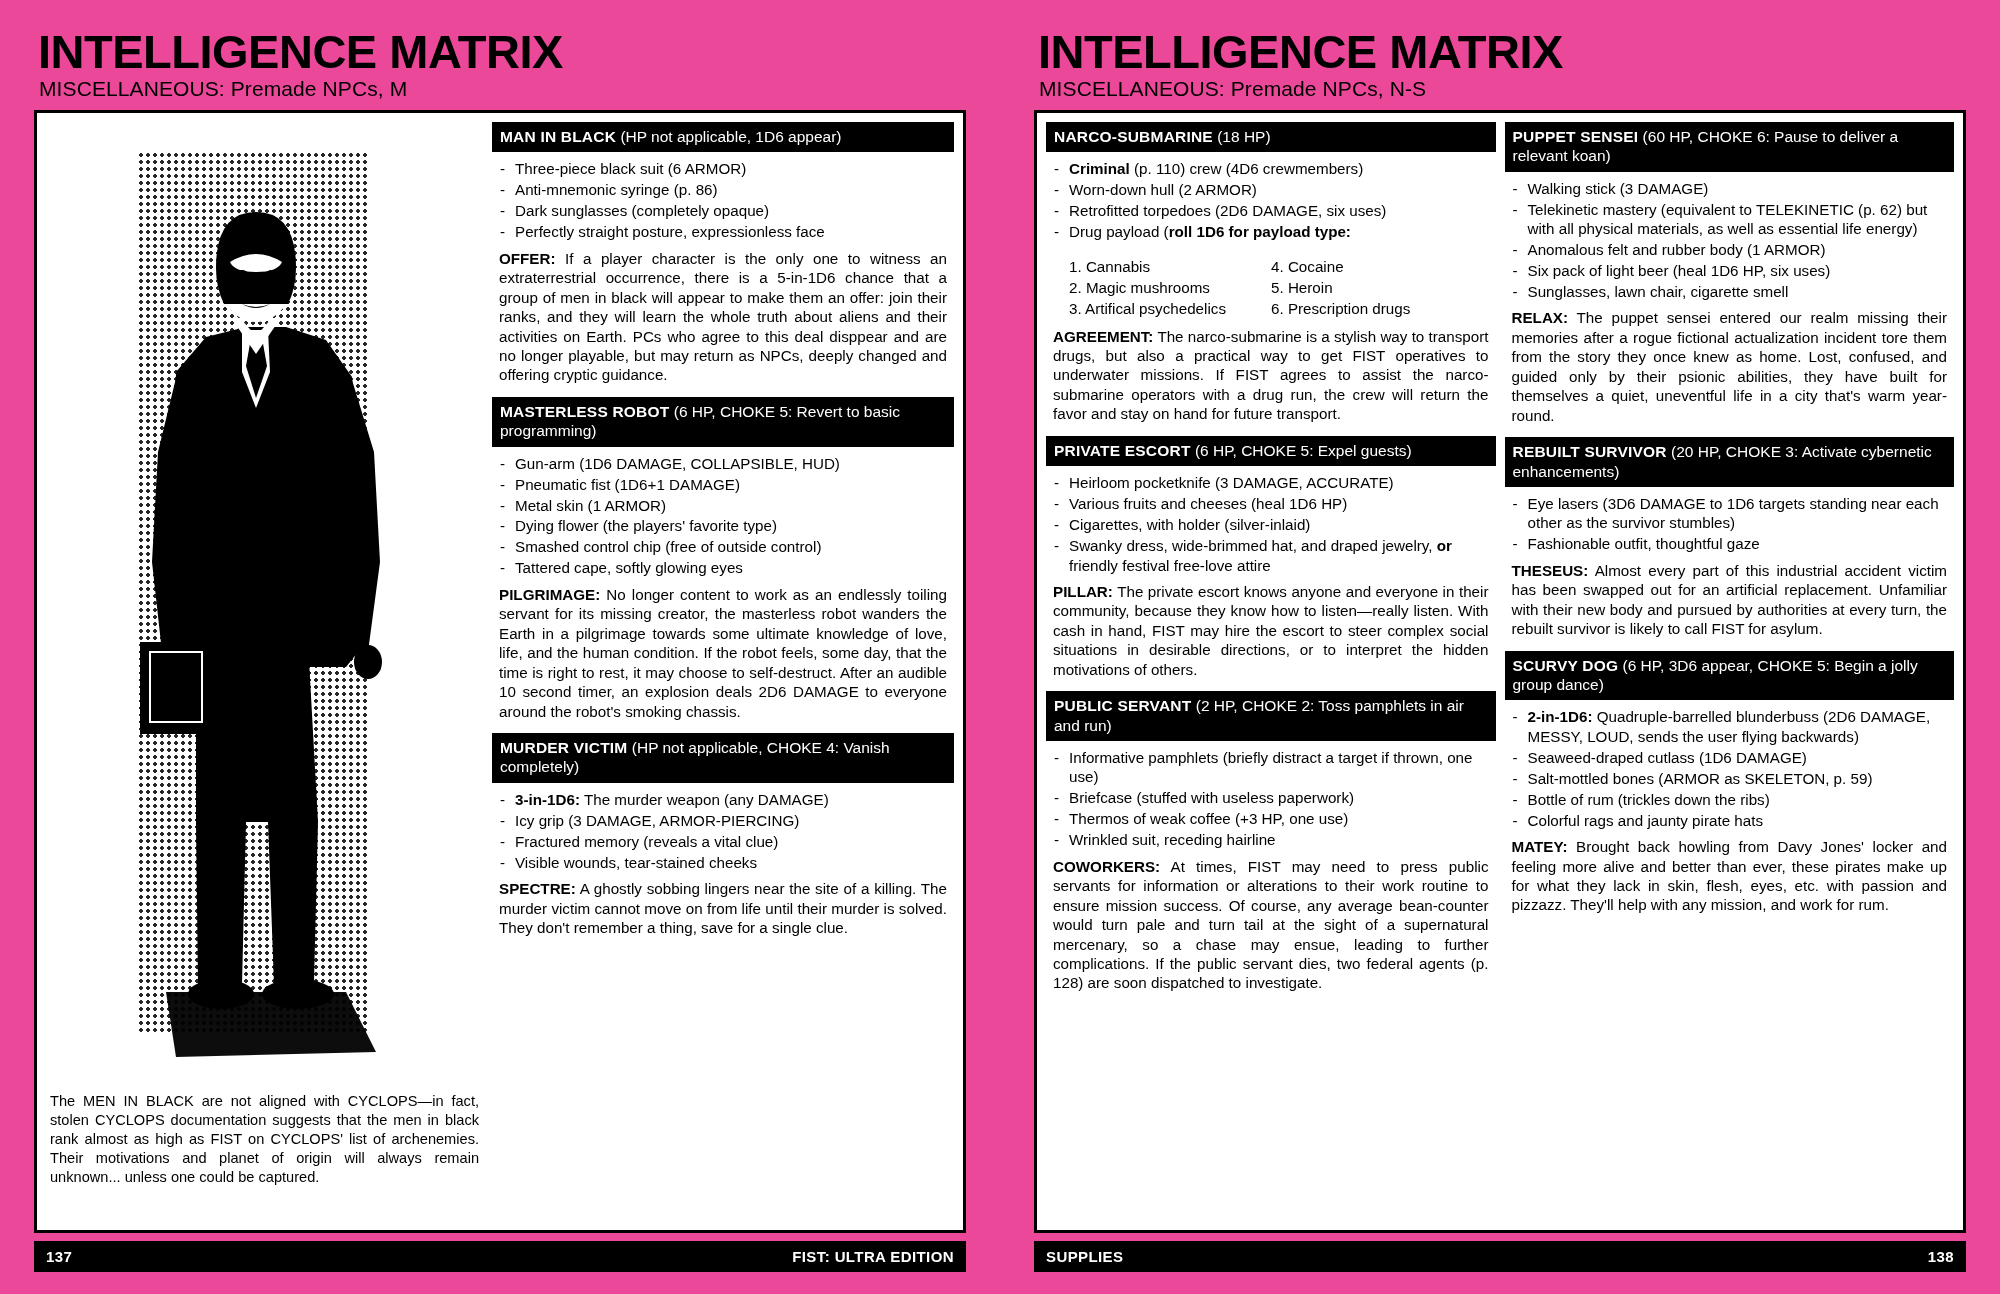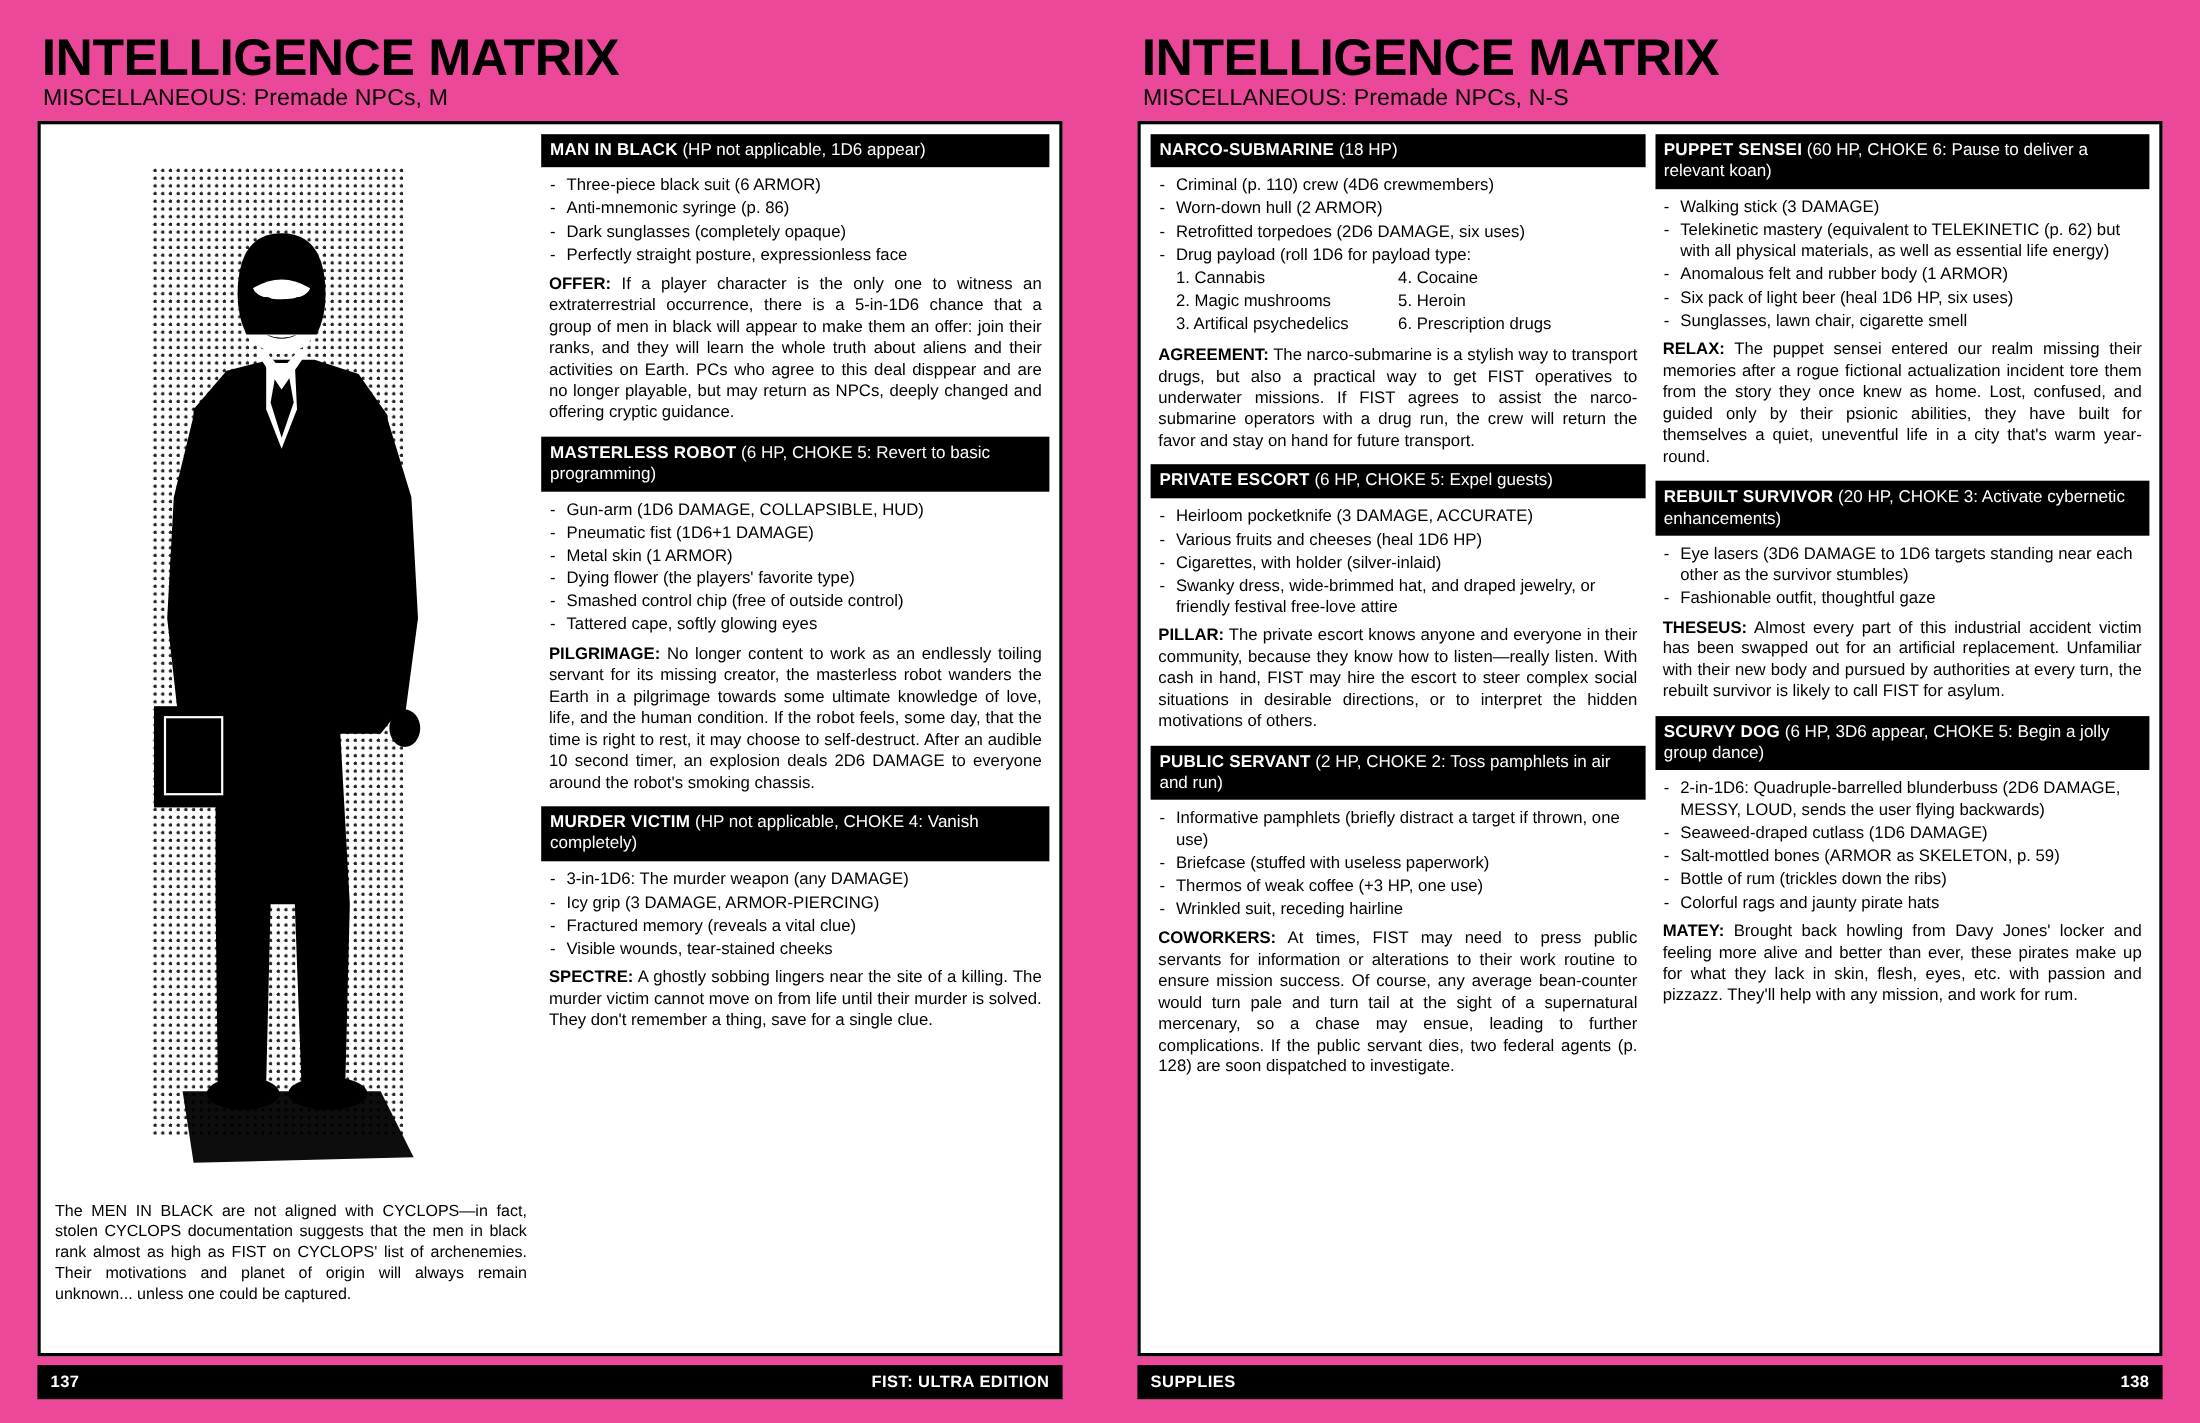--- a/index.html
+++ b/index.html
@@ -77,37 +77,37 @@
     padding-left: 19px;
     margin-bottom: 1.5px;
   }
   ul.bullets > li:before {
     content: "-";
     position: absolute;
     left: 4px; top: 0;
   }
   .sub-list {
     display: flex;
-    margin: 1px 0 1px 19px;
+    margin: 15px 0 1px 19px;
     gap: 12px;
   }
   .sub-list ol {
     list-style: none; margin: 0; padding: 0;
   }
   .sub-list ol li { margin-bottom: 1.5px; white-space: nowrap; }
   .sub-col-1 { width: 190px; }
   .para {
     text-align: justify;
     margin-top: 7px;
     font-size: 15.2px;
     line-height: 1.28;
     padding: 0 3px 0 3px;
   }
   .para b { font-weight: bold; }
-  b { font-weight: normal; }
+  b { font-weight: bold; }
 
   
   .img-wrap {
     position: relative;
     width: 100%;
     height: 950px;
     overflow: hidden;
   }
   .halftone {
     position: absolute;

